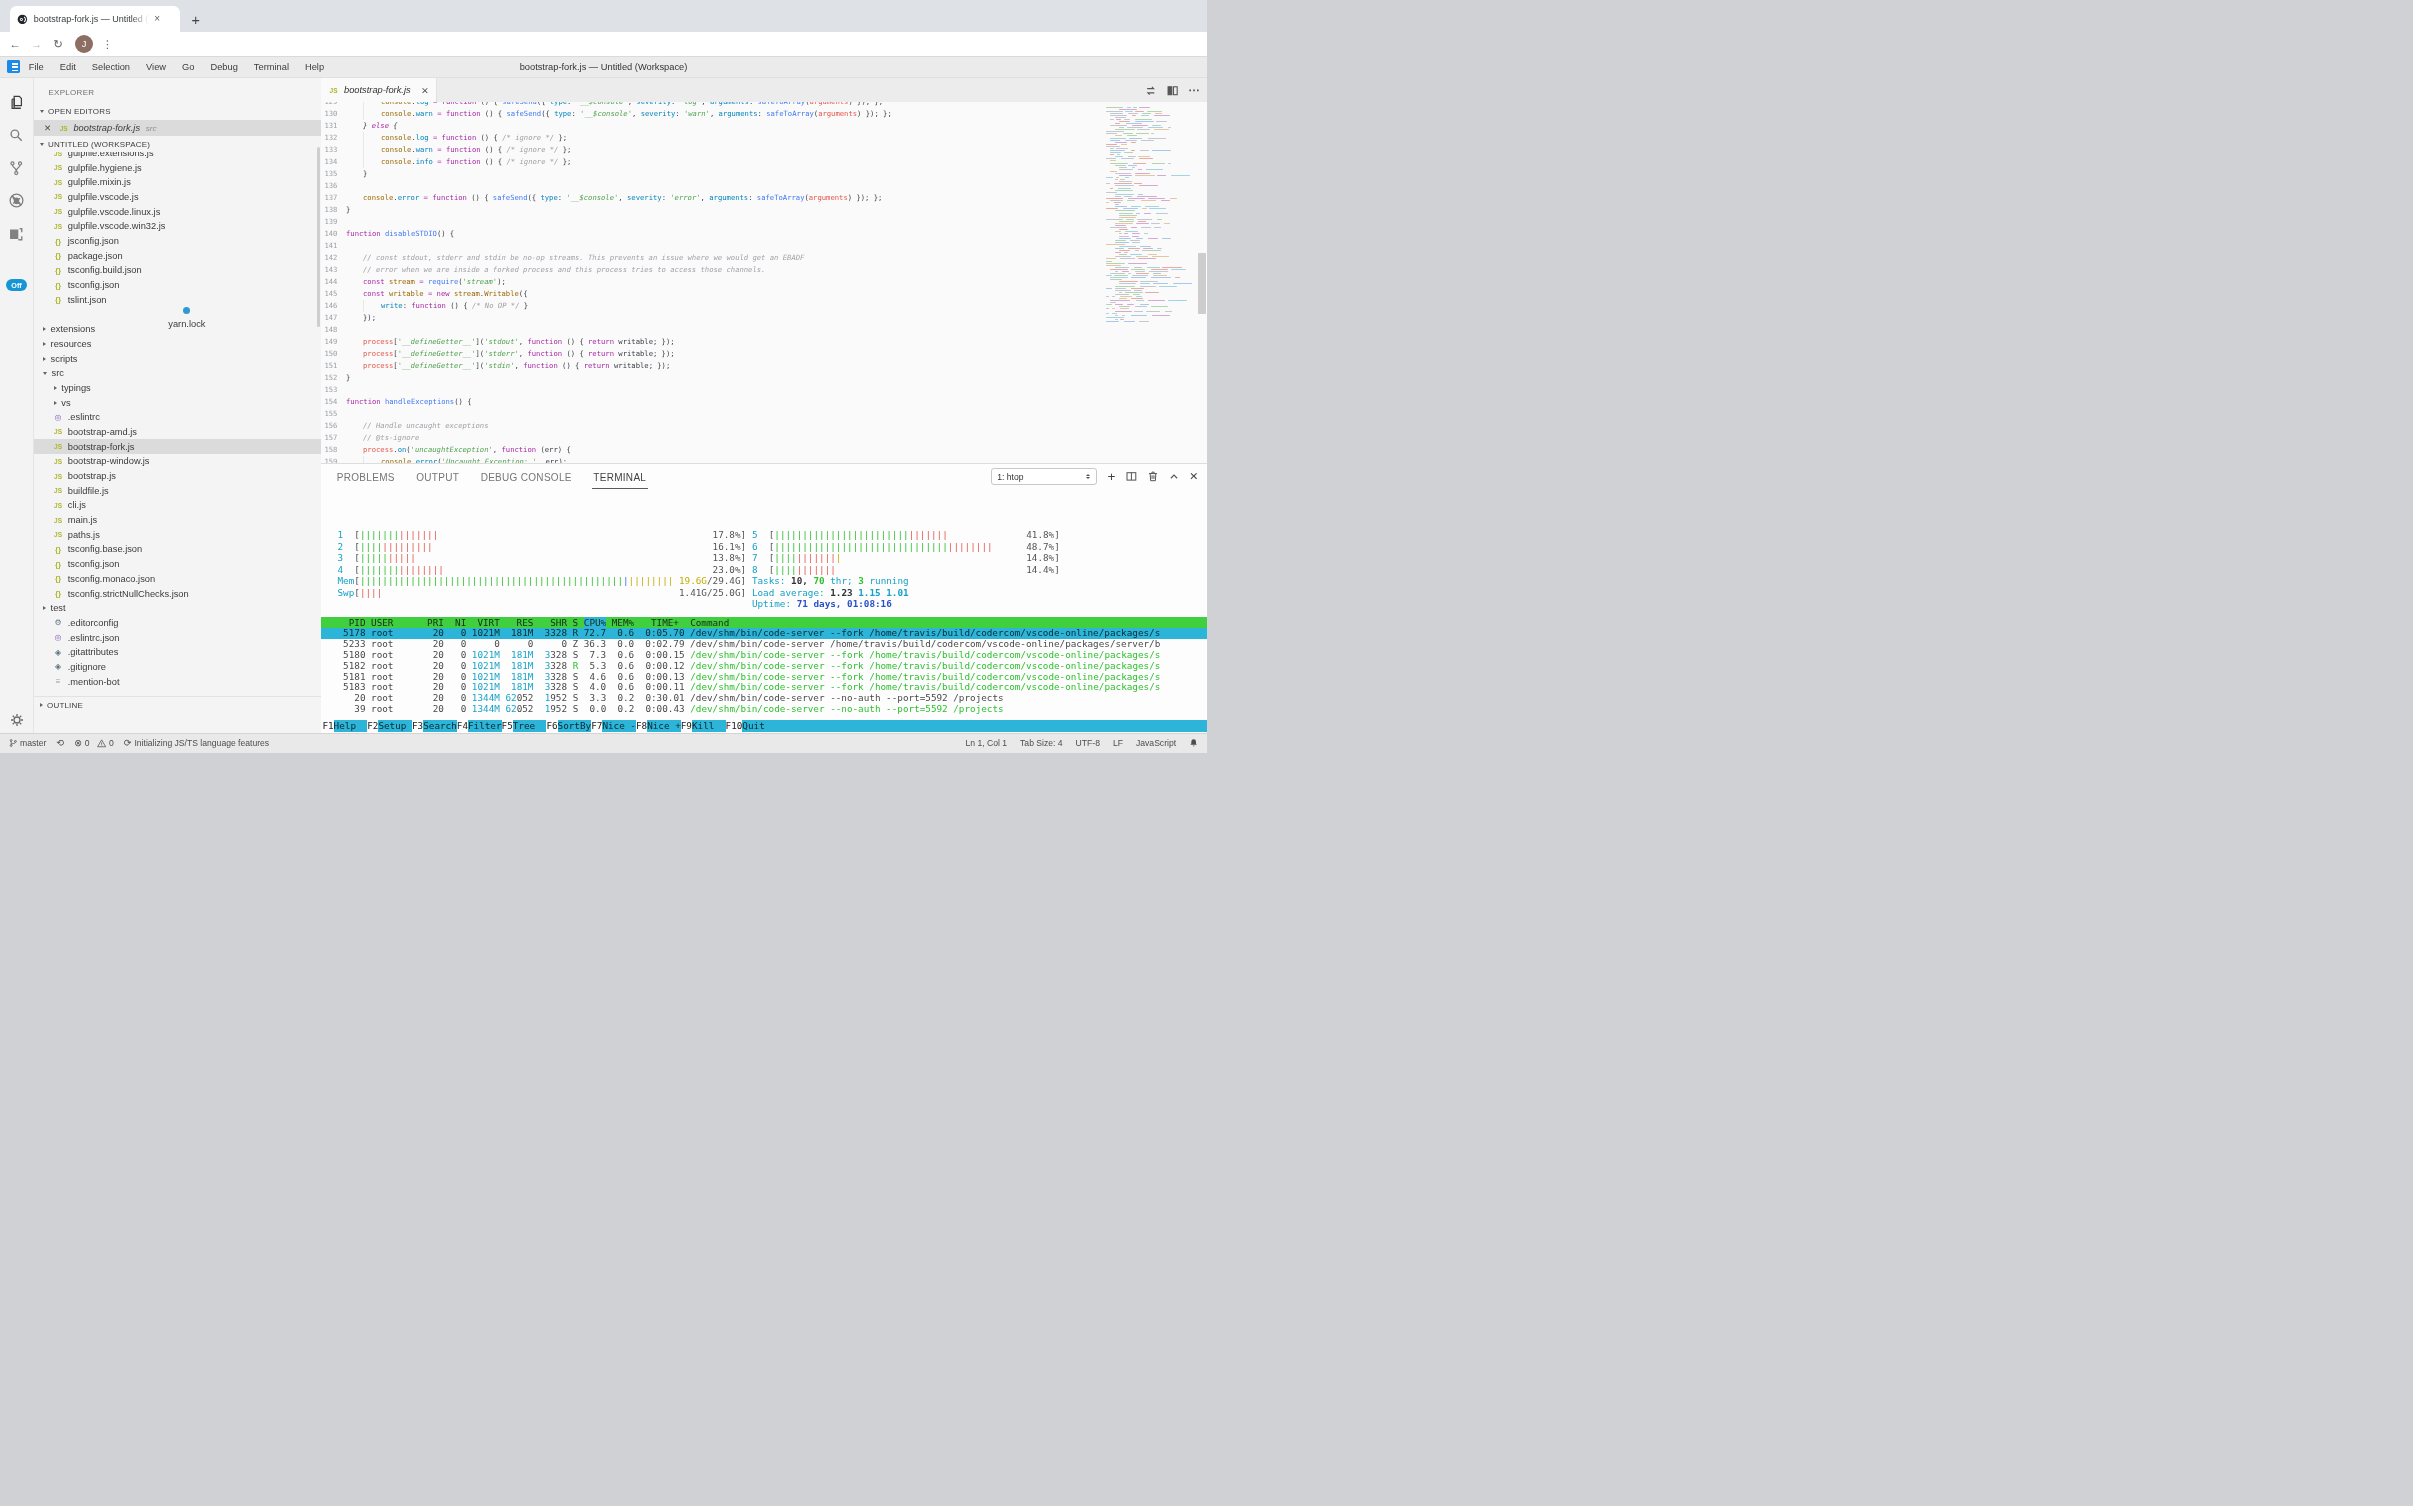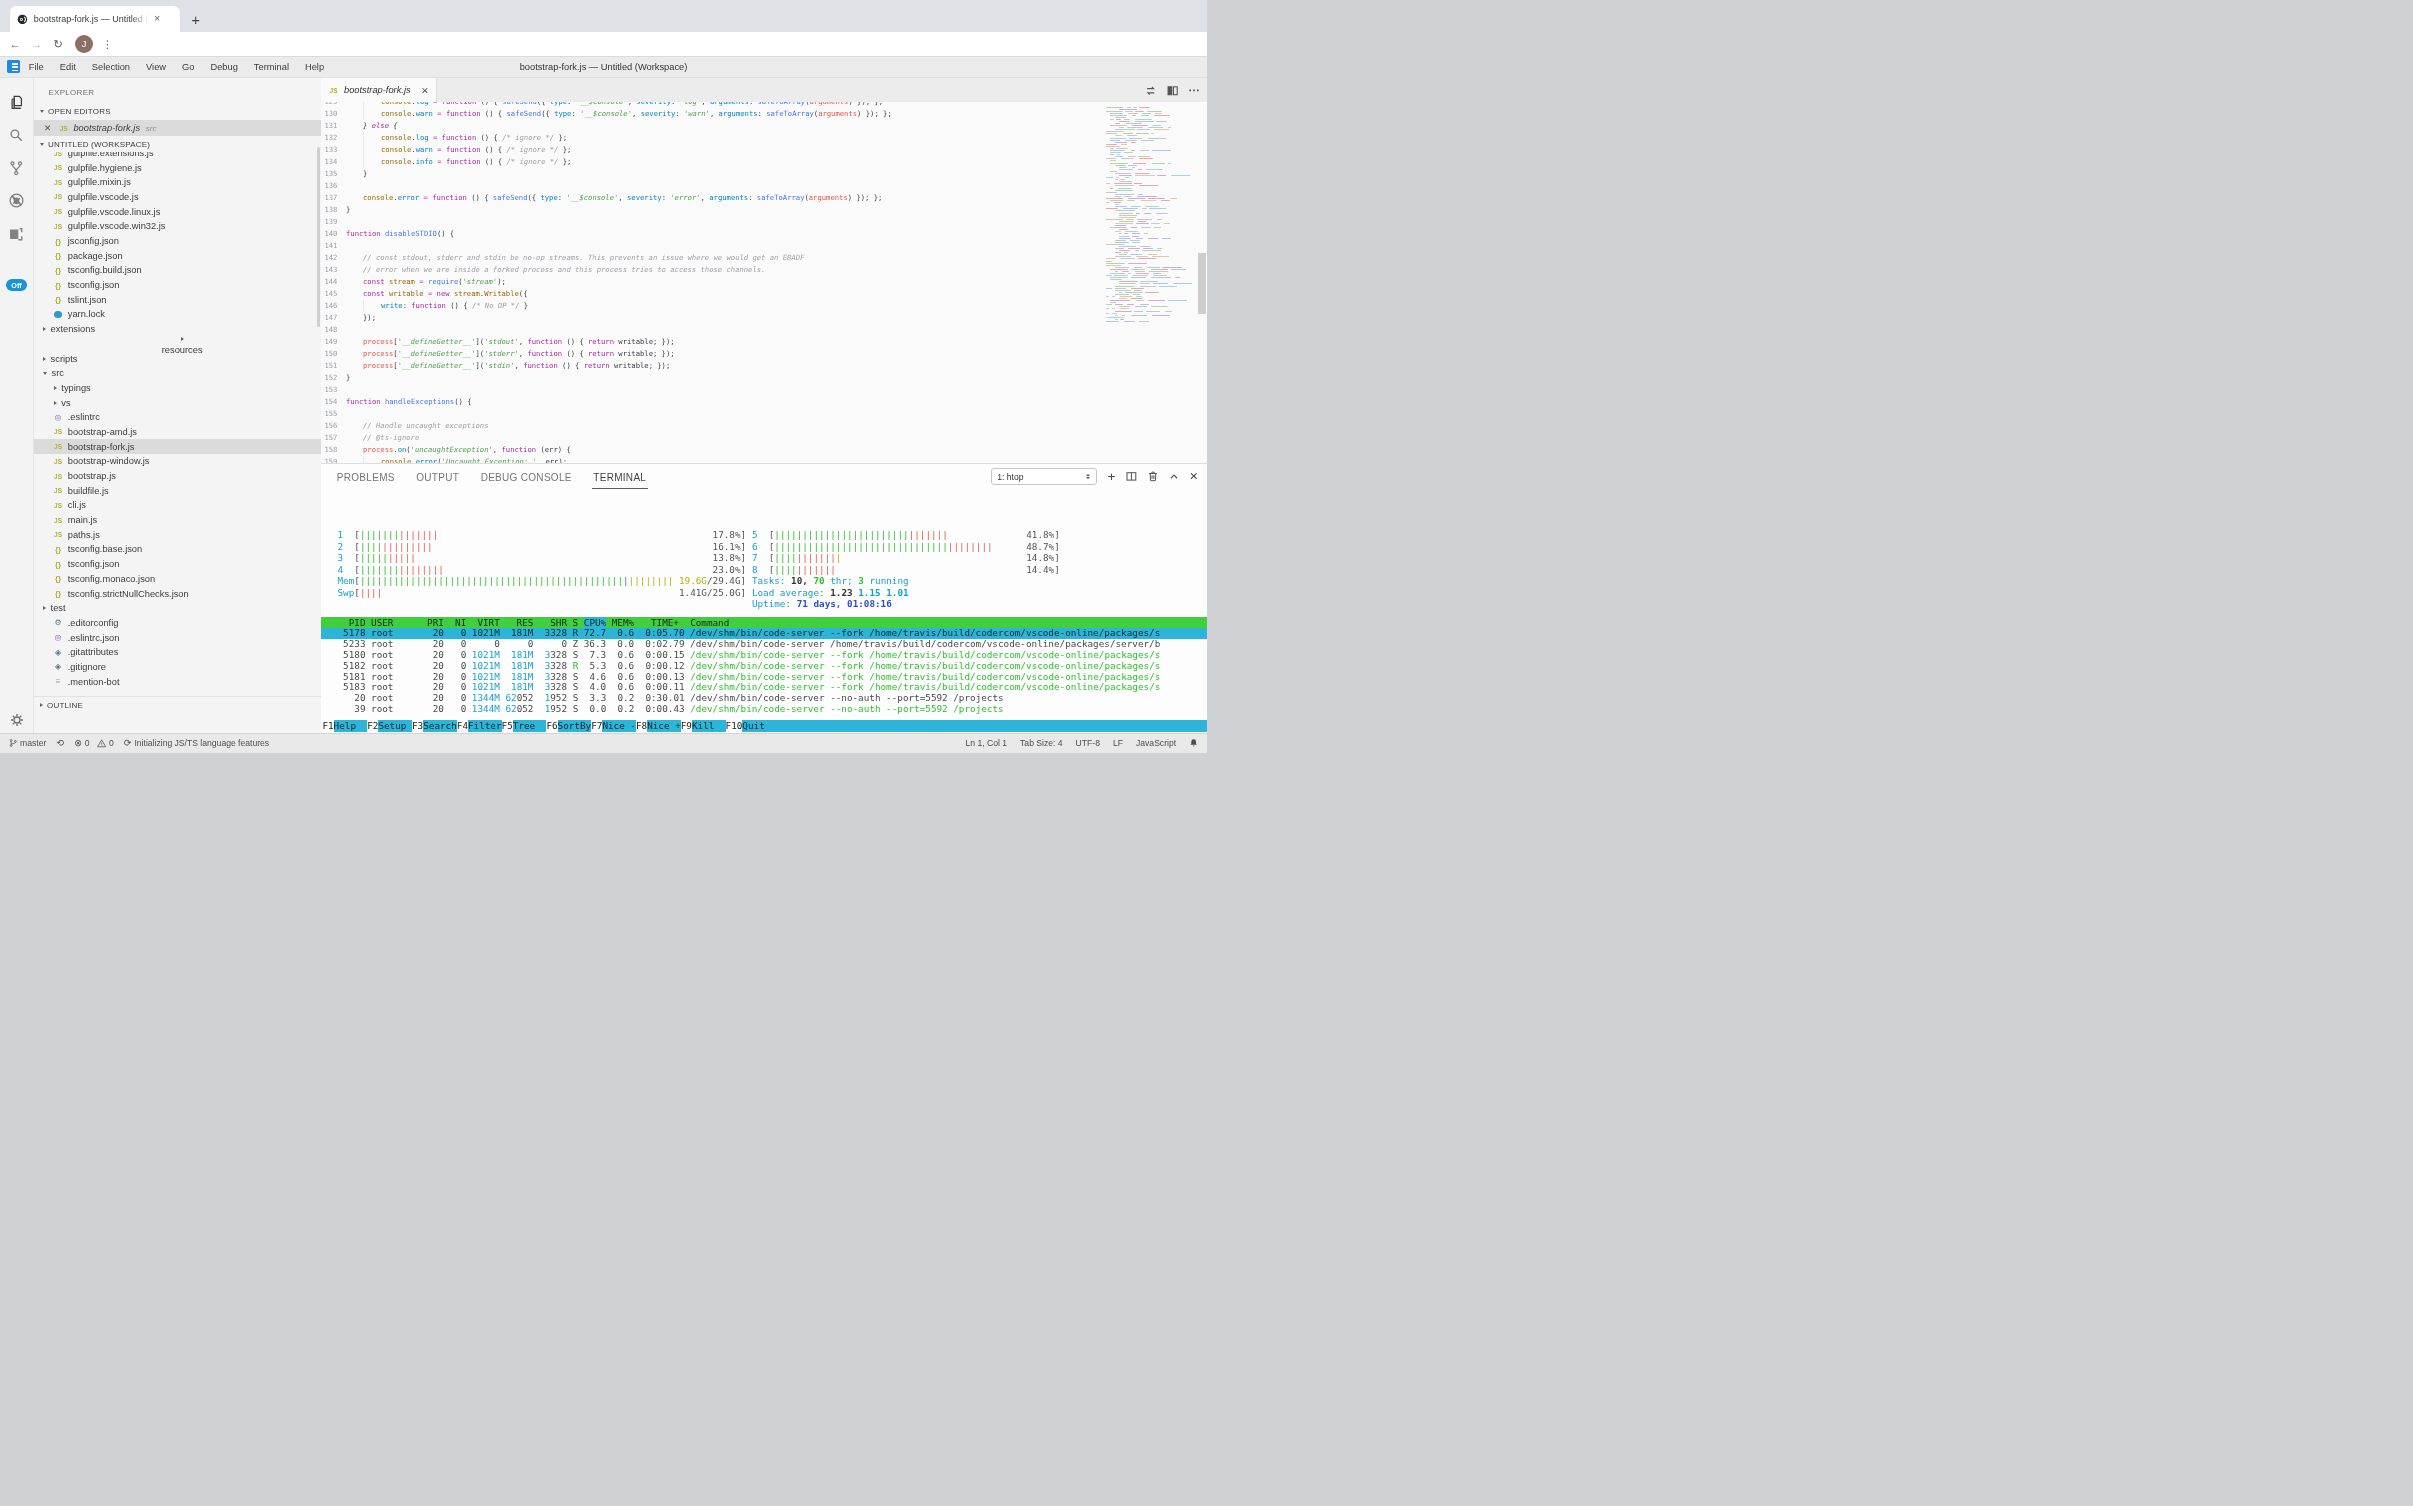--- a/index.html
+++ b/index.html
@@ -276,29 +276,29 @@
             <span class="tlab">tsconfig.build.json</span>
           </div>
           <div class="trow" style="padding-left: 18.7px;">
             <span class="fic fic-json">{}</span>
             <span class="tlab">tsconfig.json</span>
           </div>
           <div class="trow" style="padding-left: 18.7px;">
             <span class="fic fic-json">{}</span>
             <span class="tlab">tslint.json</span>
           </div>
-          <div class="trow" style="padding-left: 18.7px;">
+          <div class="trow" style="padding-left: 18.7px; flex-direction: column;">
             <span class="fic fic-yarn"></span>
             <span class="tlab">yarn.lock</span>
           </div>
           <div class="trow" style="padding-left: 9.3px;">
             <span class="tw tw-r"></span>
             <span class="tlab">extensions</span>
           </div>
-          <div class="trow" style="padding-left: 9.3px; flex-direction: column;">
+          <div class="trow" style="padding-left: 9.3px;">
             <span class="tw tw-r"></span>
             <span class="tlab">resources</span>
           </div>
           <div class="trow" style="padding-left: 9.3px;">
             <span class="tw tw-r"></span>
             <span class="tlab">scripts</span>
           </div>
           <div class="trow" style="padding-left: 9.3px;">
             <span class="tw tw-d"></span>
             <span class="tlab">src</span>

